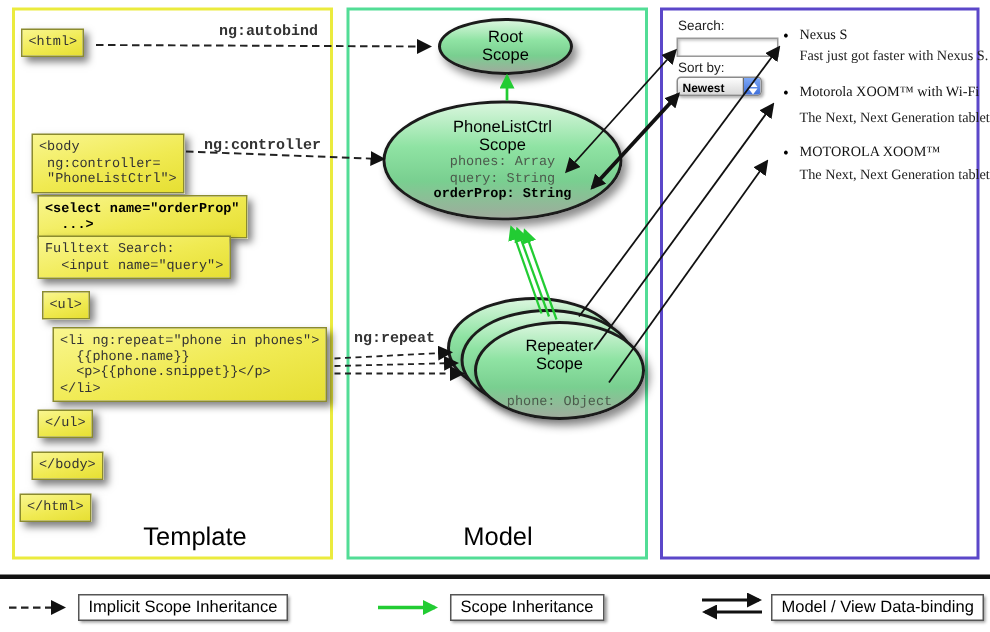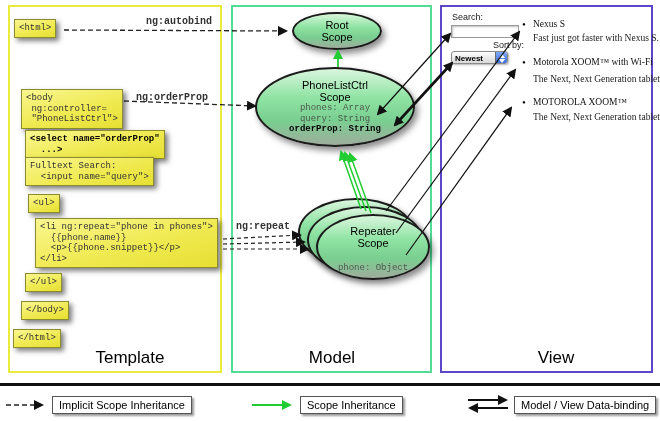--- a/index.html
+++ b/index.html
@@ -68,41 +68,40 @@
 <body>
 
 <div id="stage">
 
   <div class="col col-template"></div>
   <div class="col col-model"></div>
   <div class="col col-view"></div>
 
   <div class="col-label" style="left:262px;">Model</div>
   <div class="col-label" style="left:60px;">Template</div>
-  <div class="col-label" style="left:486px;">View</div>
 
   <pre class="codebox" style="left:14px;top:19px;">&lt;html&gt;</pre>
   <pre class="codebox" style="left:21px;top:89px;">&lt;body
  ng:controller=
  "PhoneListCtrl"&gt;</pre>
   <pre class="codebox bold" style="left:25px;top:130px;">&lt;select name="orderProp"
   ...&gt;</pre>
   <pre class="codebox" style="left:25px;top:157px;">Fulltext Search:
   &lt;input name="query"&gt;</pre>
   <pre class="codebox" style="left:28px;top:194px;">&lt;ul&gt;</pre>
   <pre class="codebox" style="left:35px;top:218px;">&lt;li ng:repeat="phone in phones"&gt;
   {{phone.name}}
   &lt;p&gt;{{phone.snippet}}&lt;/p&gt;
 &lt;/li&gt;</pre>
   <pre class="codebox" style="left:25px;top:273px;">&lt;/ul&gt;</pre>
   <pre class="codebox" style="left:21px;top:301px;">&lt;/body&gt;</pre>
   <pre class="codebox" style="left:13px;top:329px;">&lt;/html&gt;</pre>
 
   <div class="conn-label" style="left:146px;top:16px;">ng:autobind</div>
-  <div class="conn-label" style="left:136px;top:92px;">ng:orderProp</div>
+  <div class="conn-label" style="left:136px;top:92px;">ng:controller</div>
   <div class="conn-label" style="left:236px;top:221px;">ng:repeat</div>
 
   <div class="ellipse" style="left:292px;top:12px;width:90px;height:38px;">
     <div class="title" style="padding-top:5px;">Root
 Scope</div>
   </div>
 
   <div class="ellipse" style="left:255px;top:67px;width:160px;height:80px;">
     <div class="title" style="padding-top:10px;">PhoneListCtrl
 Scope</div>
@@ -114,21 +113,21 @@
   <div class="ellipse" style="left:298px;top:198px;width:116px;height:68px;"></div>
   <div class="ellipse" style="left:307px;top:206px;width:116px;height:68px;"></div>
   <div class="ellipse" style="left:316px;top:214px;width:114px;height:66px;">
     <div class="title" style="padding-top:9px;">Repeater
 Scope</div>
     <div class="prop" style="margin-top:14px;">phone: Object</div>
   </div>
 
   <div class="view-label" style="left:452px;top:12px;">Search:</div>
   <input class="search-input" type="text" readonly="" value="" style="">
-  <div class="view-label" style="left:452px;top:40px;margin-left:41px;">Sort by:</div>
+  <div class="view-label" style="left:452px;top:40px;">Sort by:</div>
   <div class="dropdown">
     <span class="val">Newest</span>
     <span class="stepper">
         <i class="up"></i>
         <i class="dn"></i>
       </span>
   </div>
 
   <div class="view-item-title" style="top:19px;">Nexus S</div>
   <div class="view-item-desc" style="top:33px;">Fast just got faster with Nexus S.</div>

